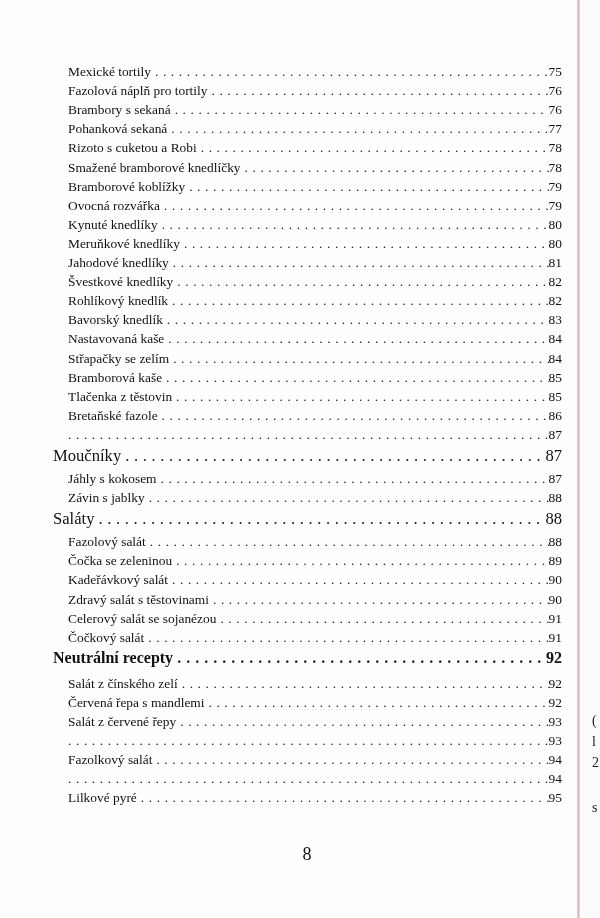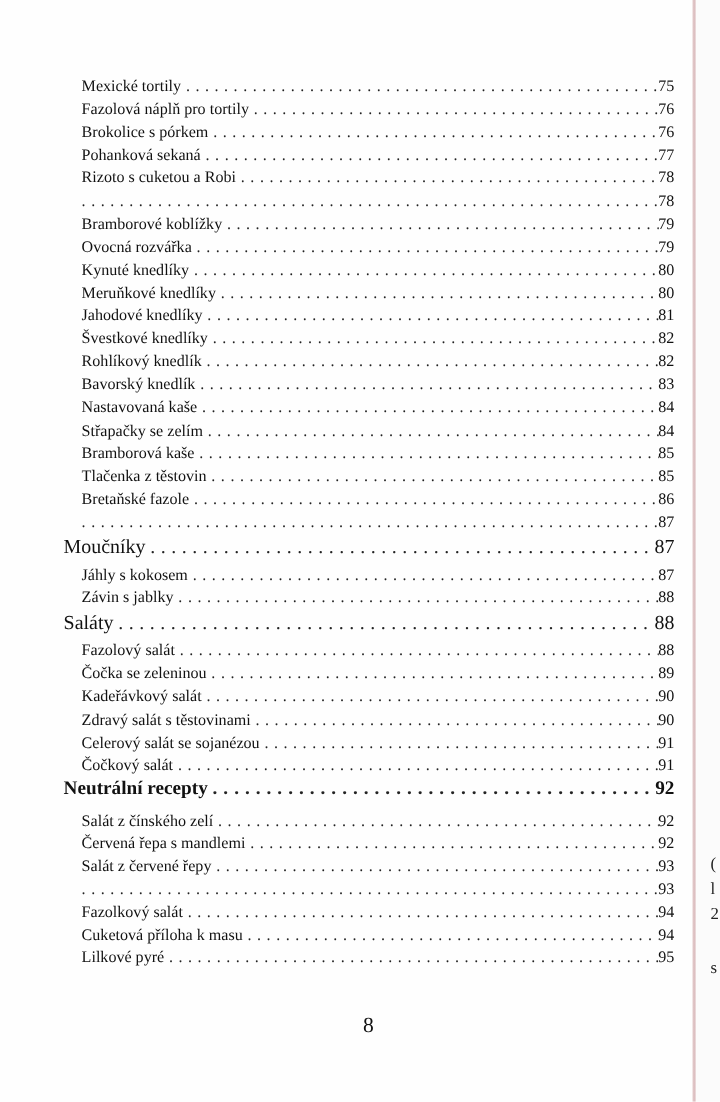--- a/index.html
+++ b/index.html
@@ -55,35 +55,36 @@
         <span class="t">Mexické tortily</span>
         <span class="dots">........................................................................................................................</span>
         <span class="p">75</span>
       </div>
       <div class="row item" style="top: 19.1px;">
         <span class="t">Fazolová náplň pro tortily</span>
         <span class="dots">........................................................................................................................</span>
         <span class="p">76</span>
       </div>
       <div class="row item" style="top: 38.2px;">
-        <span class="t">Brokolice s pórkem</span>
+        <span class="t">Brambory s sekaná</span>
         <span class="dots">........................................................................................................................</span>
         <span class="p">76</span>
       </div>
       <div class="row item" style="top: 57.3px;">
         <span class="t">Pohanková sekaná</span>
         <span class="dots">........................................................................................................................</span>
         <span class="p">77</span>
       </div>
       <div class="row item" style="top: 76.4px;">
         <span class="t">Rizoto s cuketou a Robi</span>
         <span class="dots">........................................................................................................................</span>
         <span class="p">78</span>
       </div>
       <div class="row item" style="top: 95.5px;">
+        <span class="t">Smažené bramborové knedlíčky</span>
         <span class="dots">........................................................................................................................</span>
         <span class="p">78</span>
       </div>
       <div class="row item" style="top: 114.6px;">
         <span class="t">Bramborové koblížky</span>
         <span class="dots">........................................................................................................................</span>
         <span class="p">79</span>
       </div>
       <div class="row item" style="top: 133.7px;">
         <span class="t">Ovocná rozvářka</span>
@@ -222,21 +223,20 @@
       <div class="row item" style="top: 669.1px;">
         <span class="dots">........................................................................................................................</span>
         <span class="p">93</span>
       </div>
       <div class="row item" style="top: 688.2px;">
         <span class="t">Fazolkový salát</span>
         <span class="dots">........................................................................................................................</span>
         <span class="p">94</span>
       </div>
       <div class="row item" style="top: 707.3px;">
-        <span class="t">Cuketová příloha k masu</span>
         <span class="dots">........................................................................................................................</span>
         <span class="p">94</span>
       </div>
       <div class="row item" style="top: 726.4px;">
         <span class="t">Lilkové pyré</span>
         <span class="dots">........................................................................................................................</span>
         <span class="p">95</span>
       </div>
     </div>
   <div class="page-number">8</div>

